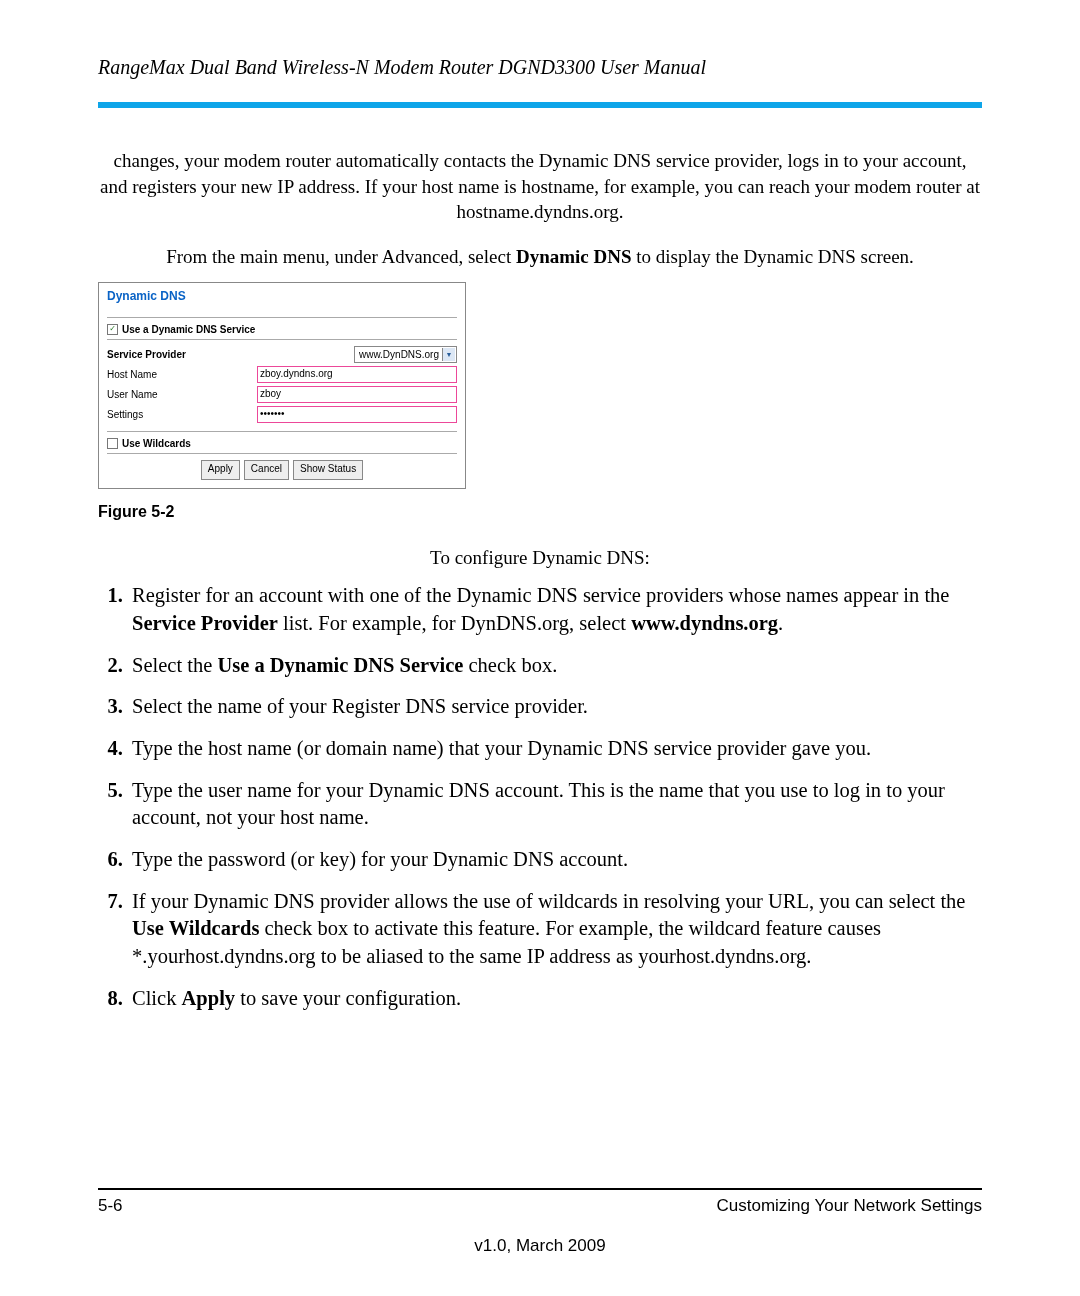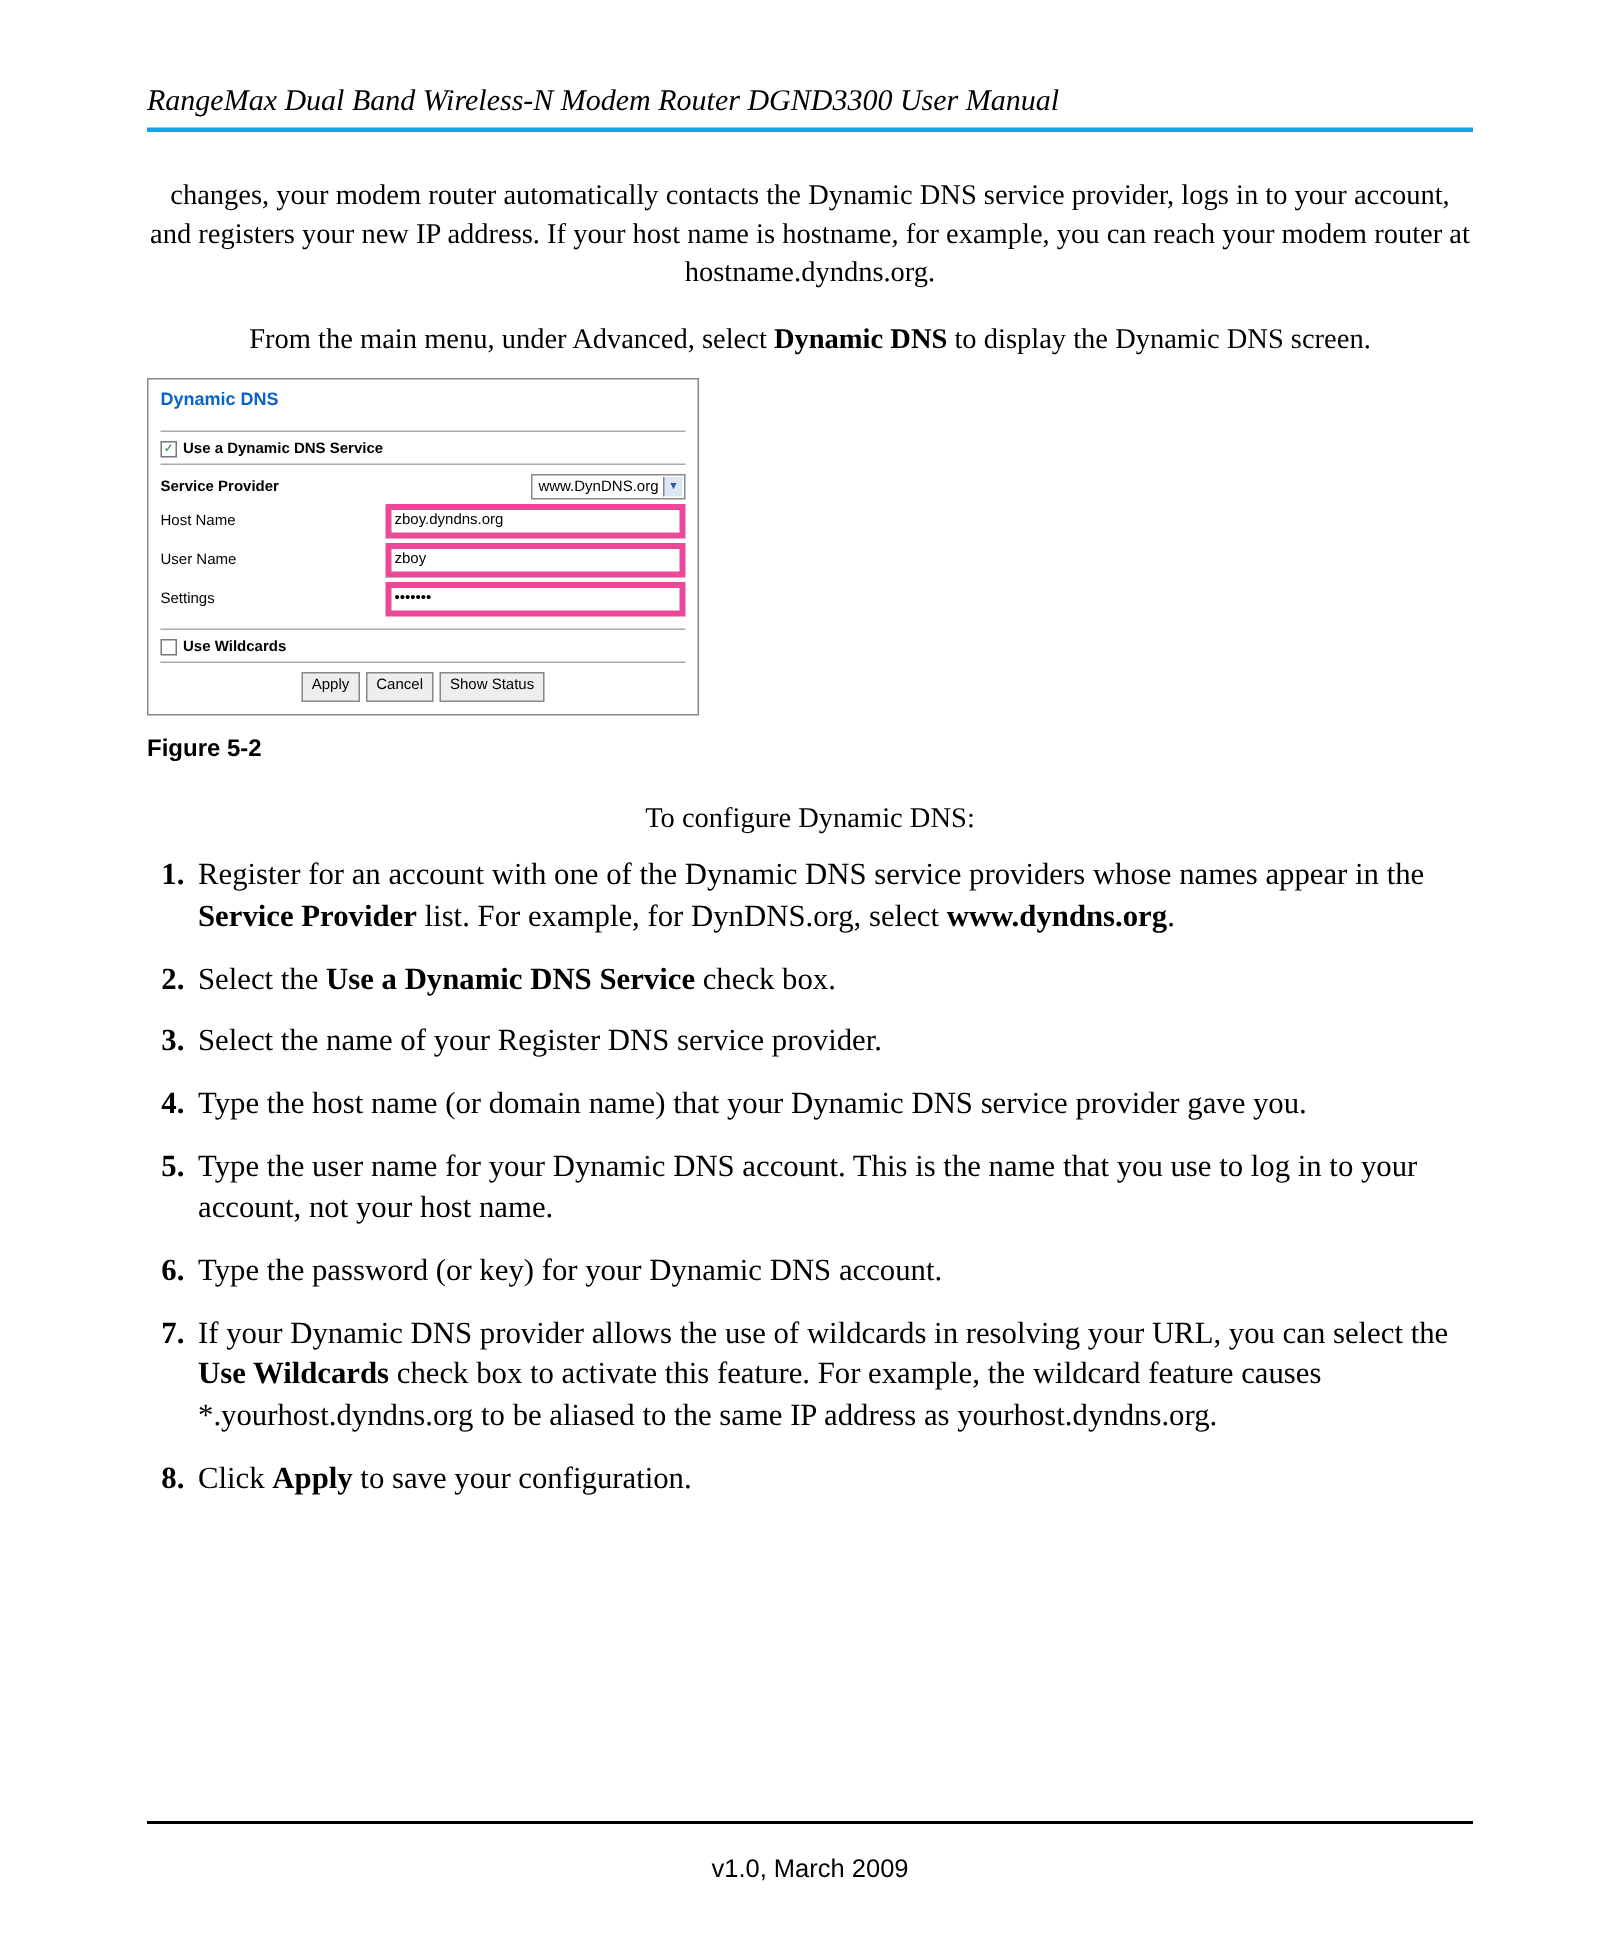--- a/index.html
+++ b/index.html
@@ -14,23 +14,23 @@
   }
   .page {
     padding: 56px 98px 40px 98px;
     box-sizing: border-box;
     height: 100%;
     position: relative;
   }
   .header-title {
     font-style: italic;
     font-size: 20px;
-    border-bottom: 3px solid #0ea5e9;
-    padding-bottom: 6px;
-    margin-bottom: 30px;
+    border-bottom: 6px solid #0ea5e9;
+    padding-bottom: 23px;
+    margin-bottom: 40px;
   }
   .para {
     font-size: 19px;
     line-height: 1.35;
     margin-bottom: 12px;
     text-align: center;
   }
   .bold { font-weight: bold; }
   .figure-caption {
     font-family: Arial, Helvetica, sans-serif;
@@ -51,21 +51,21 @@
   .ss-title {
     color: #0a63c6;
     font-weight: bold;
     font-size: 12px;
     margin-bottom: 14px;
   }
   .ss-hr { border-bottom: 1px solid #aaa; margin: 4px 0 6px 0; height:0; }
   .ss-row { display: flex; align-items: center; margin: 3px 0; }
   .ss-label { flex: 0 0 150px; }
   .ss-input {
-    border: 4px solid #ec4899;
+    border: 1px solid #ec4899;
     font-size: 10px;
     padding: 1px 2px;
     height: 13px;
     flex: 1;
     background: #fff;
   }
   .ss-select {
     border: 1px solid #888;
     font-size: 10px;
     padding: 0 1px;
@@ -207,15 +207,19 @@
     <li>
       <span>If your Dynamic DNS provider allows the use of wildcards in resolving your URL, you can select the </span><span class="bold">Use Wildcards</span><span> check box to activate this feature. For example, the wildcard feature causes *.yourhost.dyndns.org to be aliased to the same IP address as yourhost.dyndns.org.</span>
     </li>
     <li>
       <span>Click </span><span class="bold">Apply</span><span> to save your configuration.</span>
     </li>
   </ol>
 
   <div class="footer">
     <div class="footer-hr"></div>
+    <div class="footer-row1">
+      <span>5-6</span>
+      <span>Customizing Your Network Settings</span>
+    </div>
     <div class="footer-row2">v1.0, March 2009</div>
   </div>
 </div>
 
 </body></html>

